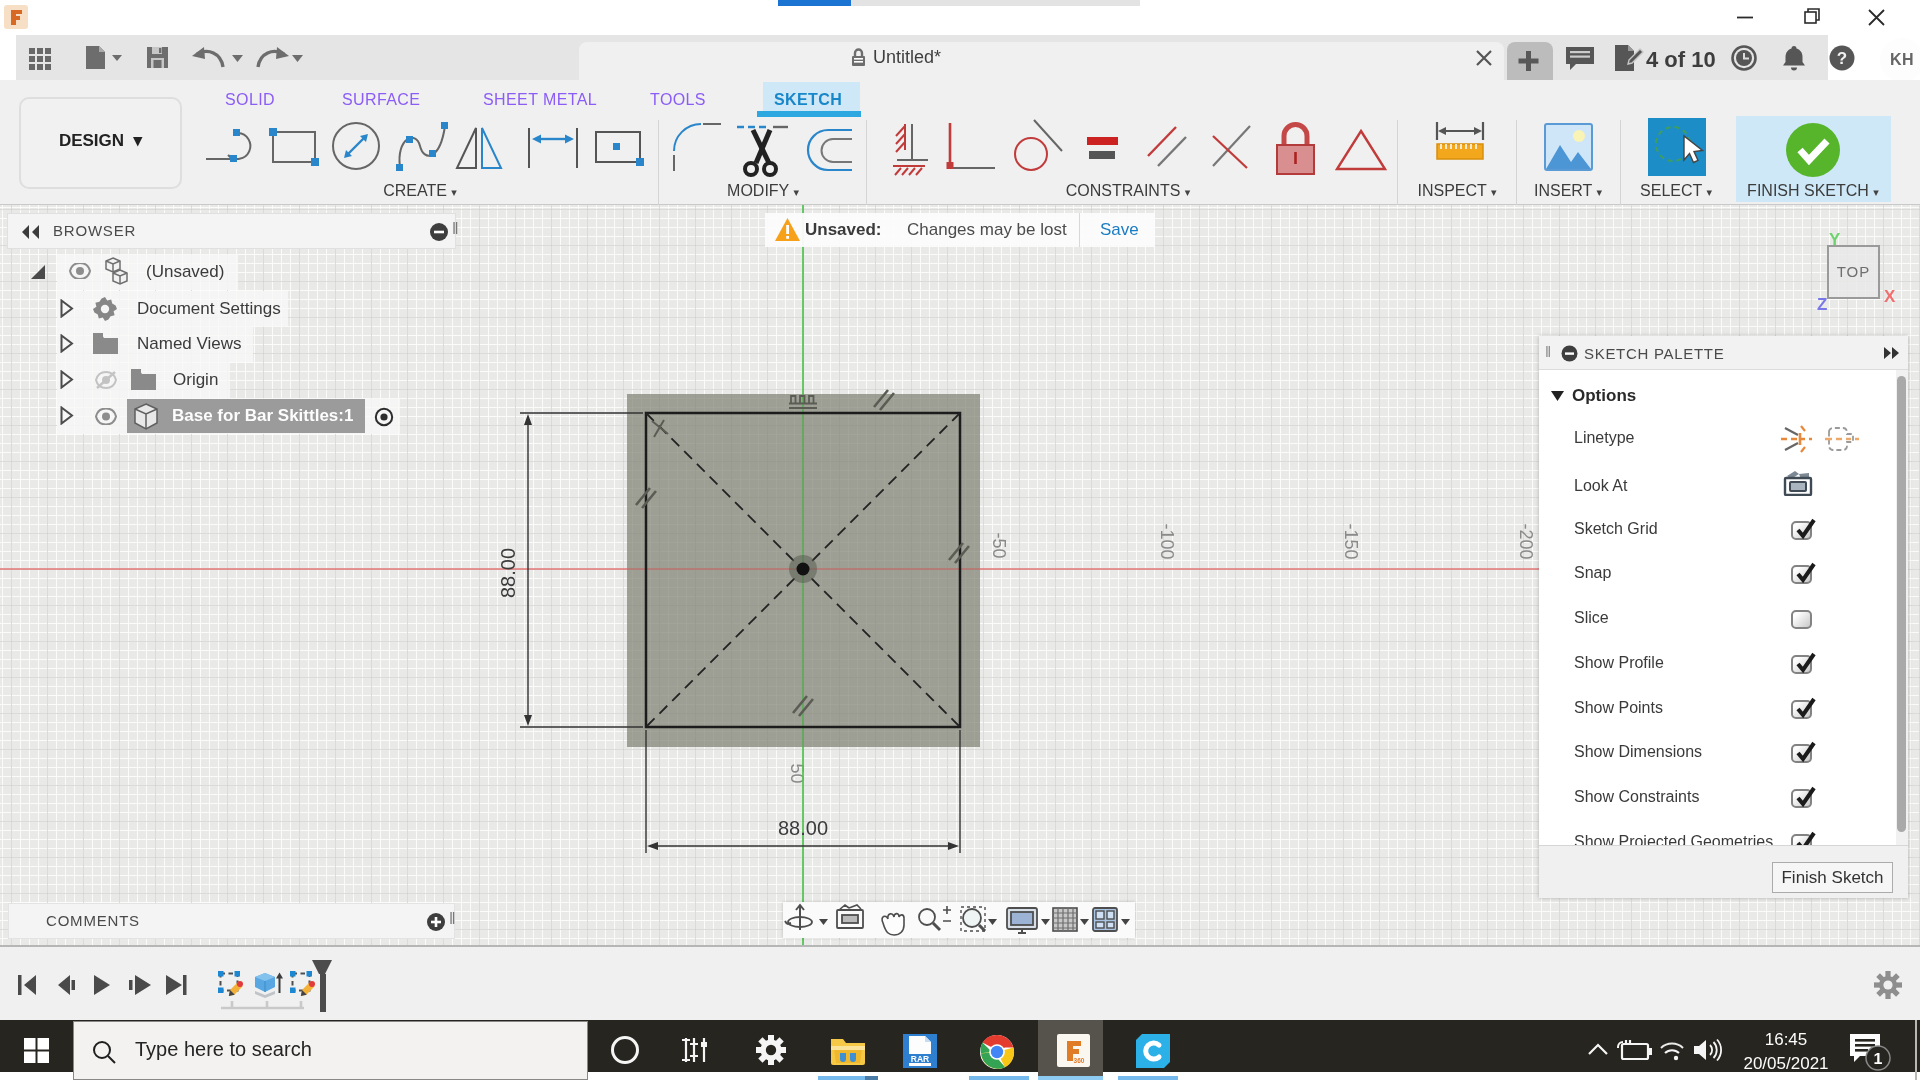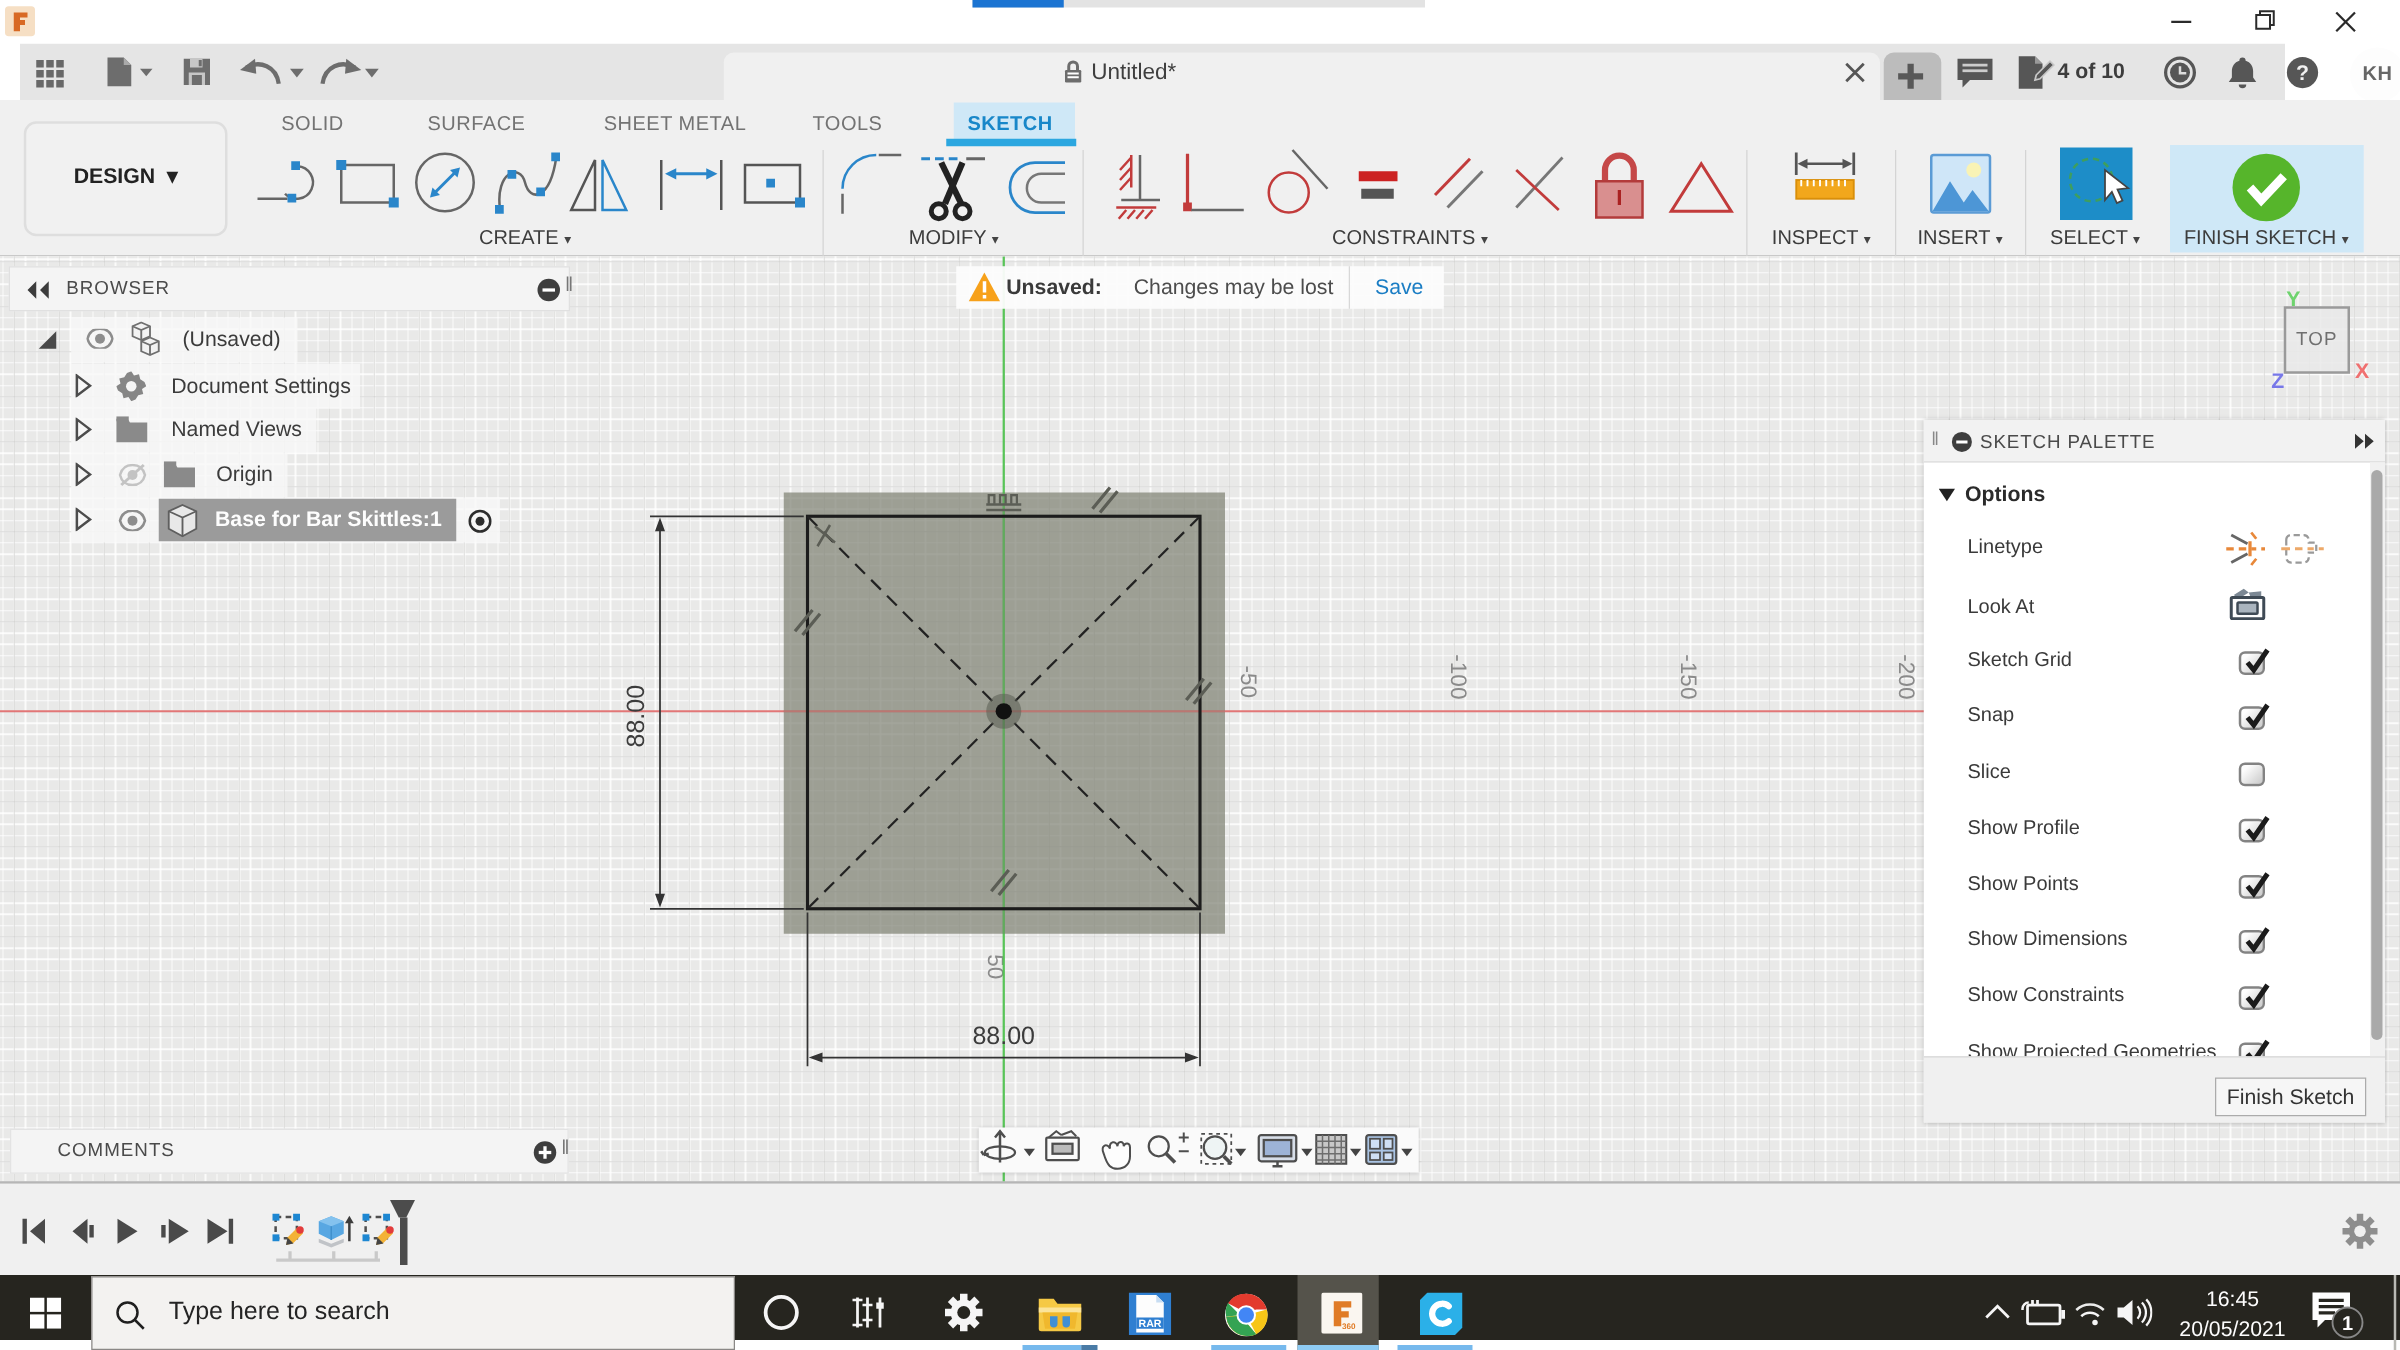--- a/index.html
+++ b/index.html
@@ -14,21 +14,21 @@
   #progress-track { left:778px; top:0; width:362px; height:6px; background:#e3e3e3; }
   #progress-fill { left:0; top:0; width:73px; height:6px; background:#1b74d2; }
 
   
   #qat { left:16px; top:35px; width:1812px; height:45px; background:#e5e5e5; }
   #doctab { left:563px; top:7px; width:925px; height:38px; background:#f0f0f0; border-radius:8px 8px 0 0; }
   #plustab { left:1491px; top:7px; width:46px; height:38px; background:#bcbcbc; border-radius:8px 8px 0 0; }
 
   
   #ribbon { left:0; top:80px; width:1920px; height:125px; background:#f0f0f0; border-bottom:1px solid #c9c9c9; }
-  .rtab { position:absolute; top:4px; height:31px; line-height:31px; font-size:16px; color:#737373; letter-spacing:0.4px; }
+  .rtab { position:absolute; top:4px; height:31px; line-height:31px; font-size:16px; color:#8b5cf6; letter-spacing:0.4px; }
   #sketchtab-bg { left:763px; top:2px; width:97px; height:30px; background:#cfe8f7; }
   #sketchtab-ul { left:757px; top:31px; width:104px; height:6px; background:#2ca7e0; }
   #design-btn { left:19px; top:17px; width:163px; height:92px; background:#f1f1f1; border:2px solid #dedede; border-radius:10px; text-align:center; }
   #design-btn span { display:block; margin-top:31px; font-size:17px; font-weight:bold; color:#222; }
   .gsep { position:absolute; top:40px; width:1px; height:116px; background:#d4d4d4; }
   .glabel { position:absolute; z-index:3; top:102px; font-size:16px; color:#3c3c3c; white-space:nowrap; transform:translateX(-50%); }
   .dd { color:#444; font-size:11px; }
 
   
   #canvas { left:0; top:205px; width:1920px; height:742px; overflow:hidden;
@@ -149,21 +149,21 @@
     <svg class="abs" style="left:1548px;top:11px" width="32" height="26" viewBox="0 0 32 26">
       <path d="M2 1 H30 V18 H12 L6 24 V18 H2 Z" fill="#565656"></path>
       <rect x="6" y="5" width="20" height="2.2" fill="#ccc"></rect>
         <rect x="6" y="9.5" width="20" height="2.2" fill="#ccc"></rect>
     </svg>
     <svg class="abs" style="left:1596px;top:9px" width="34" height="28" viewBox="0 0 34 28">
       <path d="M3 1 H16 L22 7 V27 H3 Z" fill="#565656"></path>
       <path d="M16 1 L16 7 L22 7 Z" fill="#999"></path>
       <path d="M17 16 L28 5 L31 8 L20 19 L16 20 Z" fill="#565656" stroke="#c6c6c6" stroke-width="1.4"></path>
     </svg>
-    <div class="abs" style="left:1630px;top:12px;font-size:17px;font-weight:bold;color:#3d3d3d">4 of 10</div>
+    <div class="abs" style="left:1630px;top:12px;font-size:22px;font-weight:bold;color:#3d3d3d">4 of 10</div>
     <svg class="abs" style="left:1714px;top:9px" width="28" height="28" viewBox="0 0 28 28">
       <circle cx="14" cy="14" r="11.5" fill="none" stroke="#565656" stroke-width="2.6"></circle>
       <circle cx="14" cy="14" r="8" fill="#565656"></circle>
       <path d="M14 9 V14.5 H19" stroke="#ddd" stroke-width="2" fill="none"></path>
     </svg>
     <svg class="abs" style="left:1764px;top:9px" width="28" height="28" viewBox="0 0 28 28">
       <path d="M14 2 a2.5 2.5 0 0 1 2.5 2.5 c4 1.2 6 4.5 6 8.5 v5 l2.5 3.5 H3 L5.5 18 v-5 c0 -4 2 -7.3 6 -8.5 A2.5 2.5 0 0 1 14 2 Z" fill="#565656"></path>
       <path d="M11 23.5 a3 3 0 0 0 6 0" fill="#565656"></path>
     </svg>
     <svg class="abs" style="left:1812px;top:9px" width="28" height="28" viewBox="0 0 28 28">

